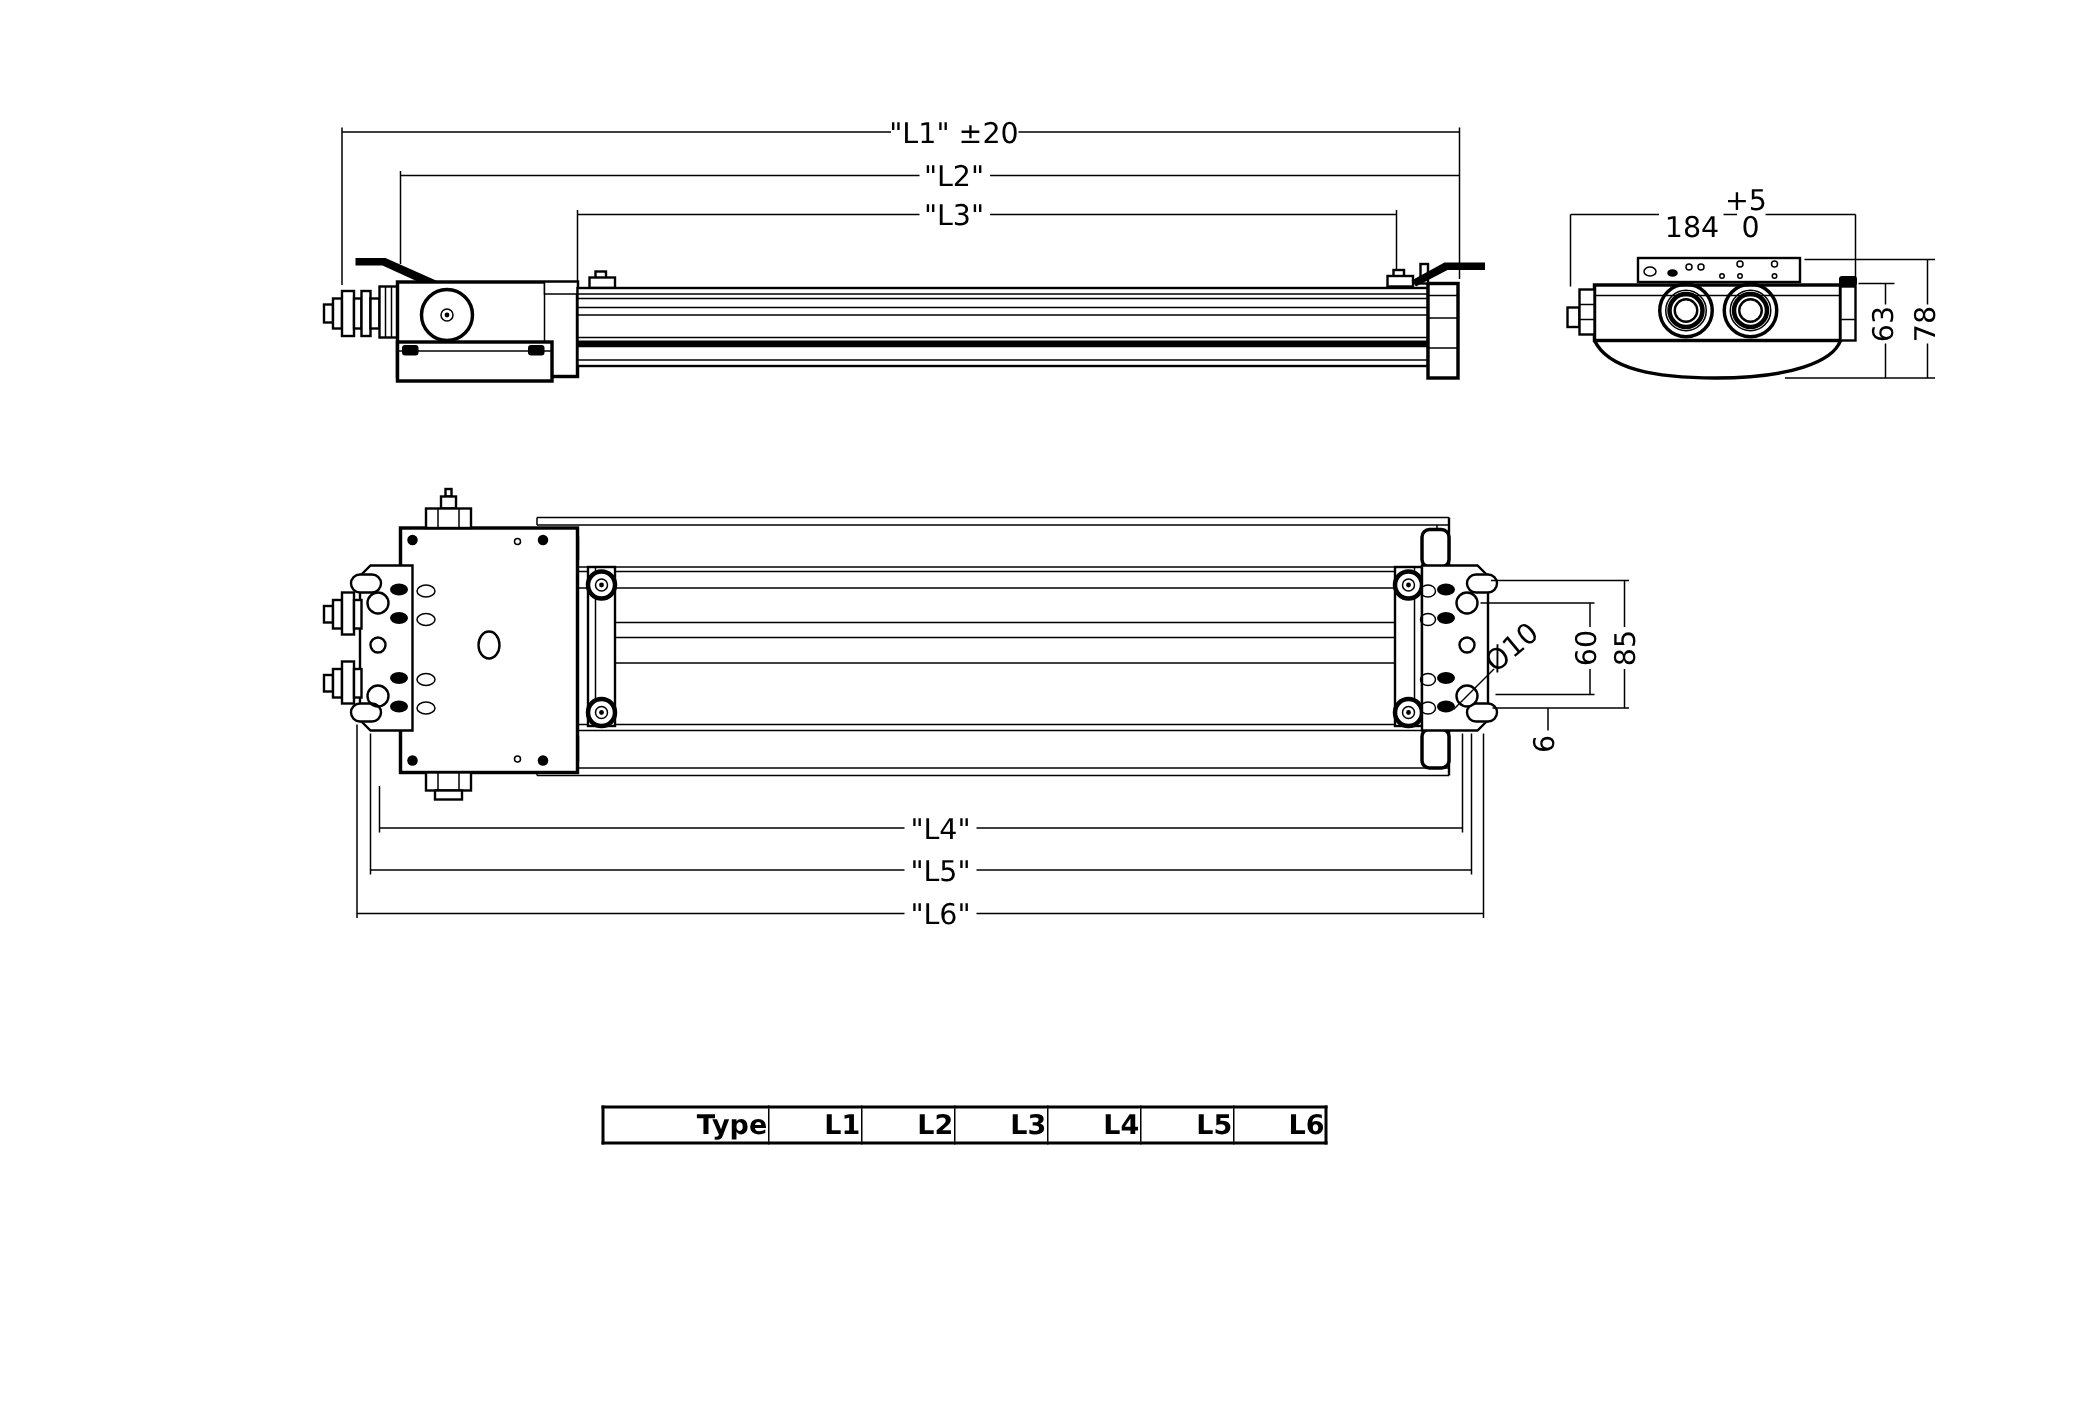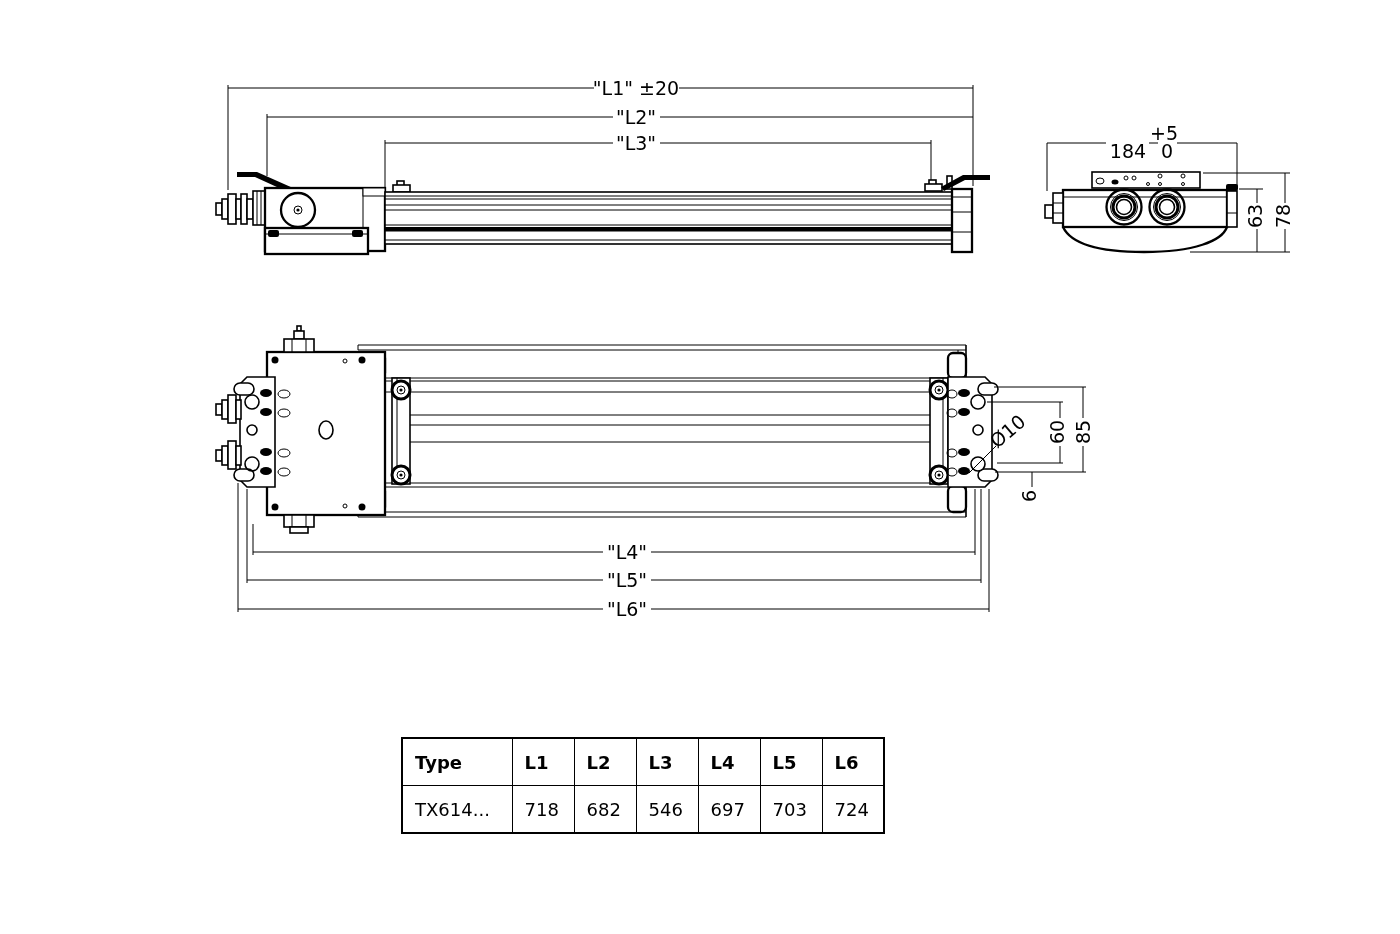--- a/index.html
+++ b/index.html
@@ -8,22 +8,22 @@
   svg{position:absolute;left:0;top:0;}
   svg text{font-family:"DejaVu Sans",sans-serif;fill:#000;font-size:19px;}
   svg .dim-line{stroke:#000;stroke-width:1;fill:none;}
   svg .thin{stroke:#000;stroke-width:1;fill:none;}
   svg .med{stroke:#000;stroke-width:1.6;fill:none;}
   svg .thick{stroke:#000;stroke-width:2.3;fill:none;}
   svg .wfill{fill:#fff;}
   svg .bfill{fill:#000;stroke:none;}
   table.spec{position:absolute;left:401px;top:737px;border-collapse:collapse;
              table-layout:fixed;border:2.5px solid #000;font-size:18px;color:#000;}
-  table.spec th,table.spec td{border:1.6px solid #000;text-align:left;
-             padding:12px;height:22px;font-weight:normal;}
+  table.spec th,table.spec td{border:1.6px solid #000;text-align:right;
+             padding:0;height:22px;font-weight:normal;}
   table.spec th{font-weight:bold;}
   .col-type{width:110px;} .col-l{width:62px;}
 </style>
 </head>
 <body>
 
 <div class="canvas">
 <svg width="1400" height="934" viewBox="0 0 1400 934">
 
   <g>
@@ -364,24 +364,15 @@
       <th>Type</th>
       <th>L1</th>
       <th>L2</th>
       <th>L3</th>
       <th>L4</th>
       <th>L5</th>
       <th>L6</th>
     </tr>
   </thead>
   <tbody>
-    <tr>
-      <td>TX614...</td>
-      <td>718</td>
-      <td>682</td>
-      <td>546</td>
-      <td>697</td>
-      <td>703</td>
-      <td>724</td>
-    </tr>
   </tbody>
 </table>
 </div>
 
 </body></html>

